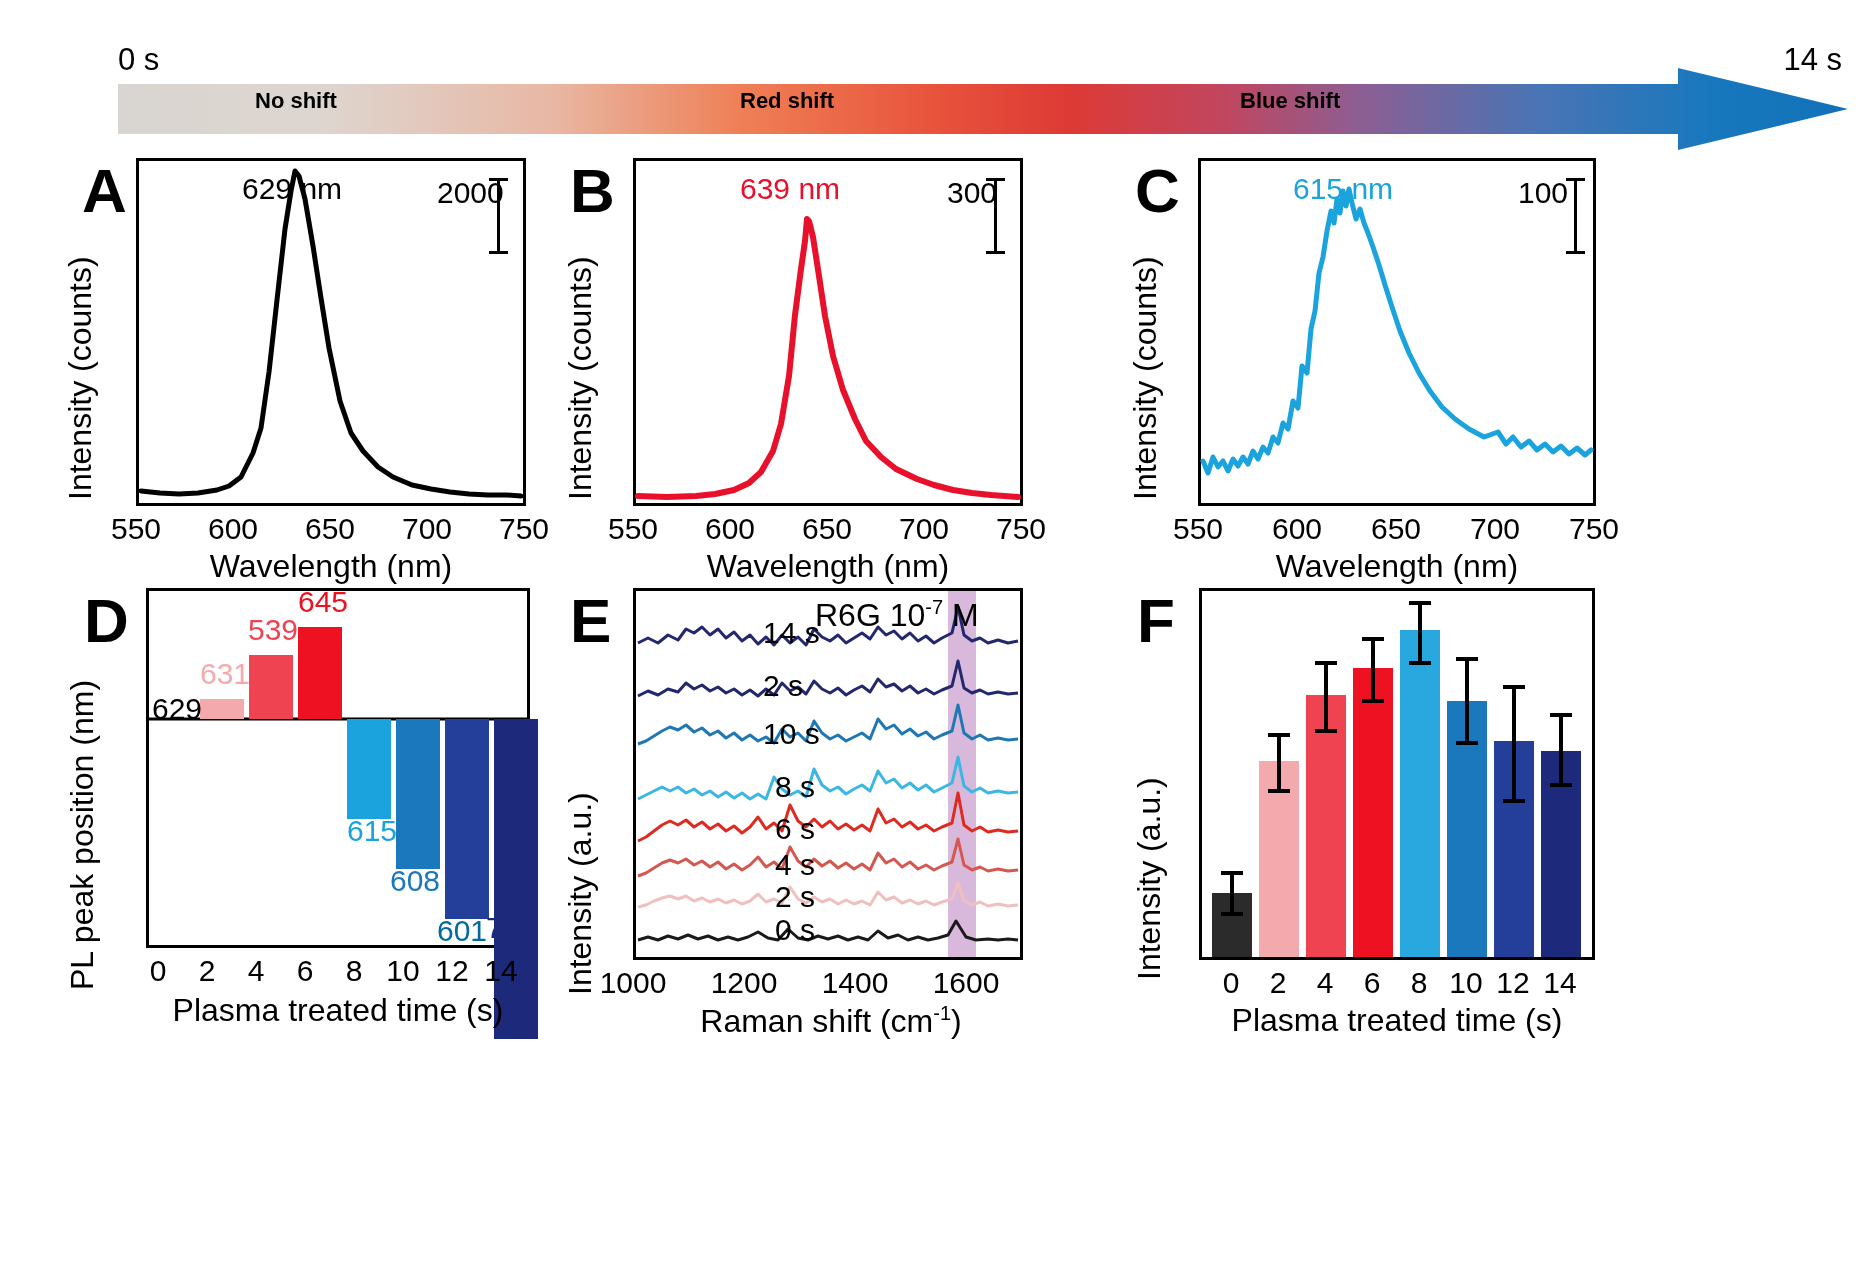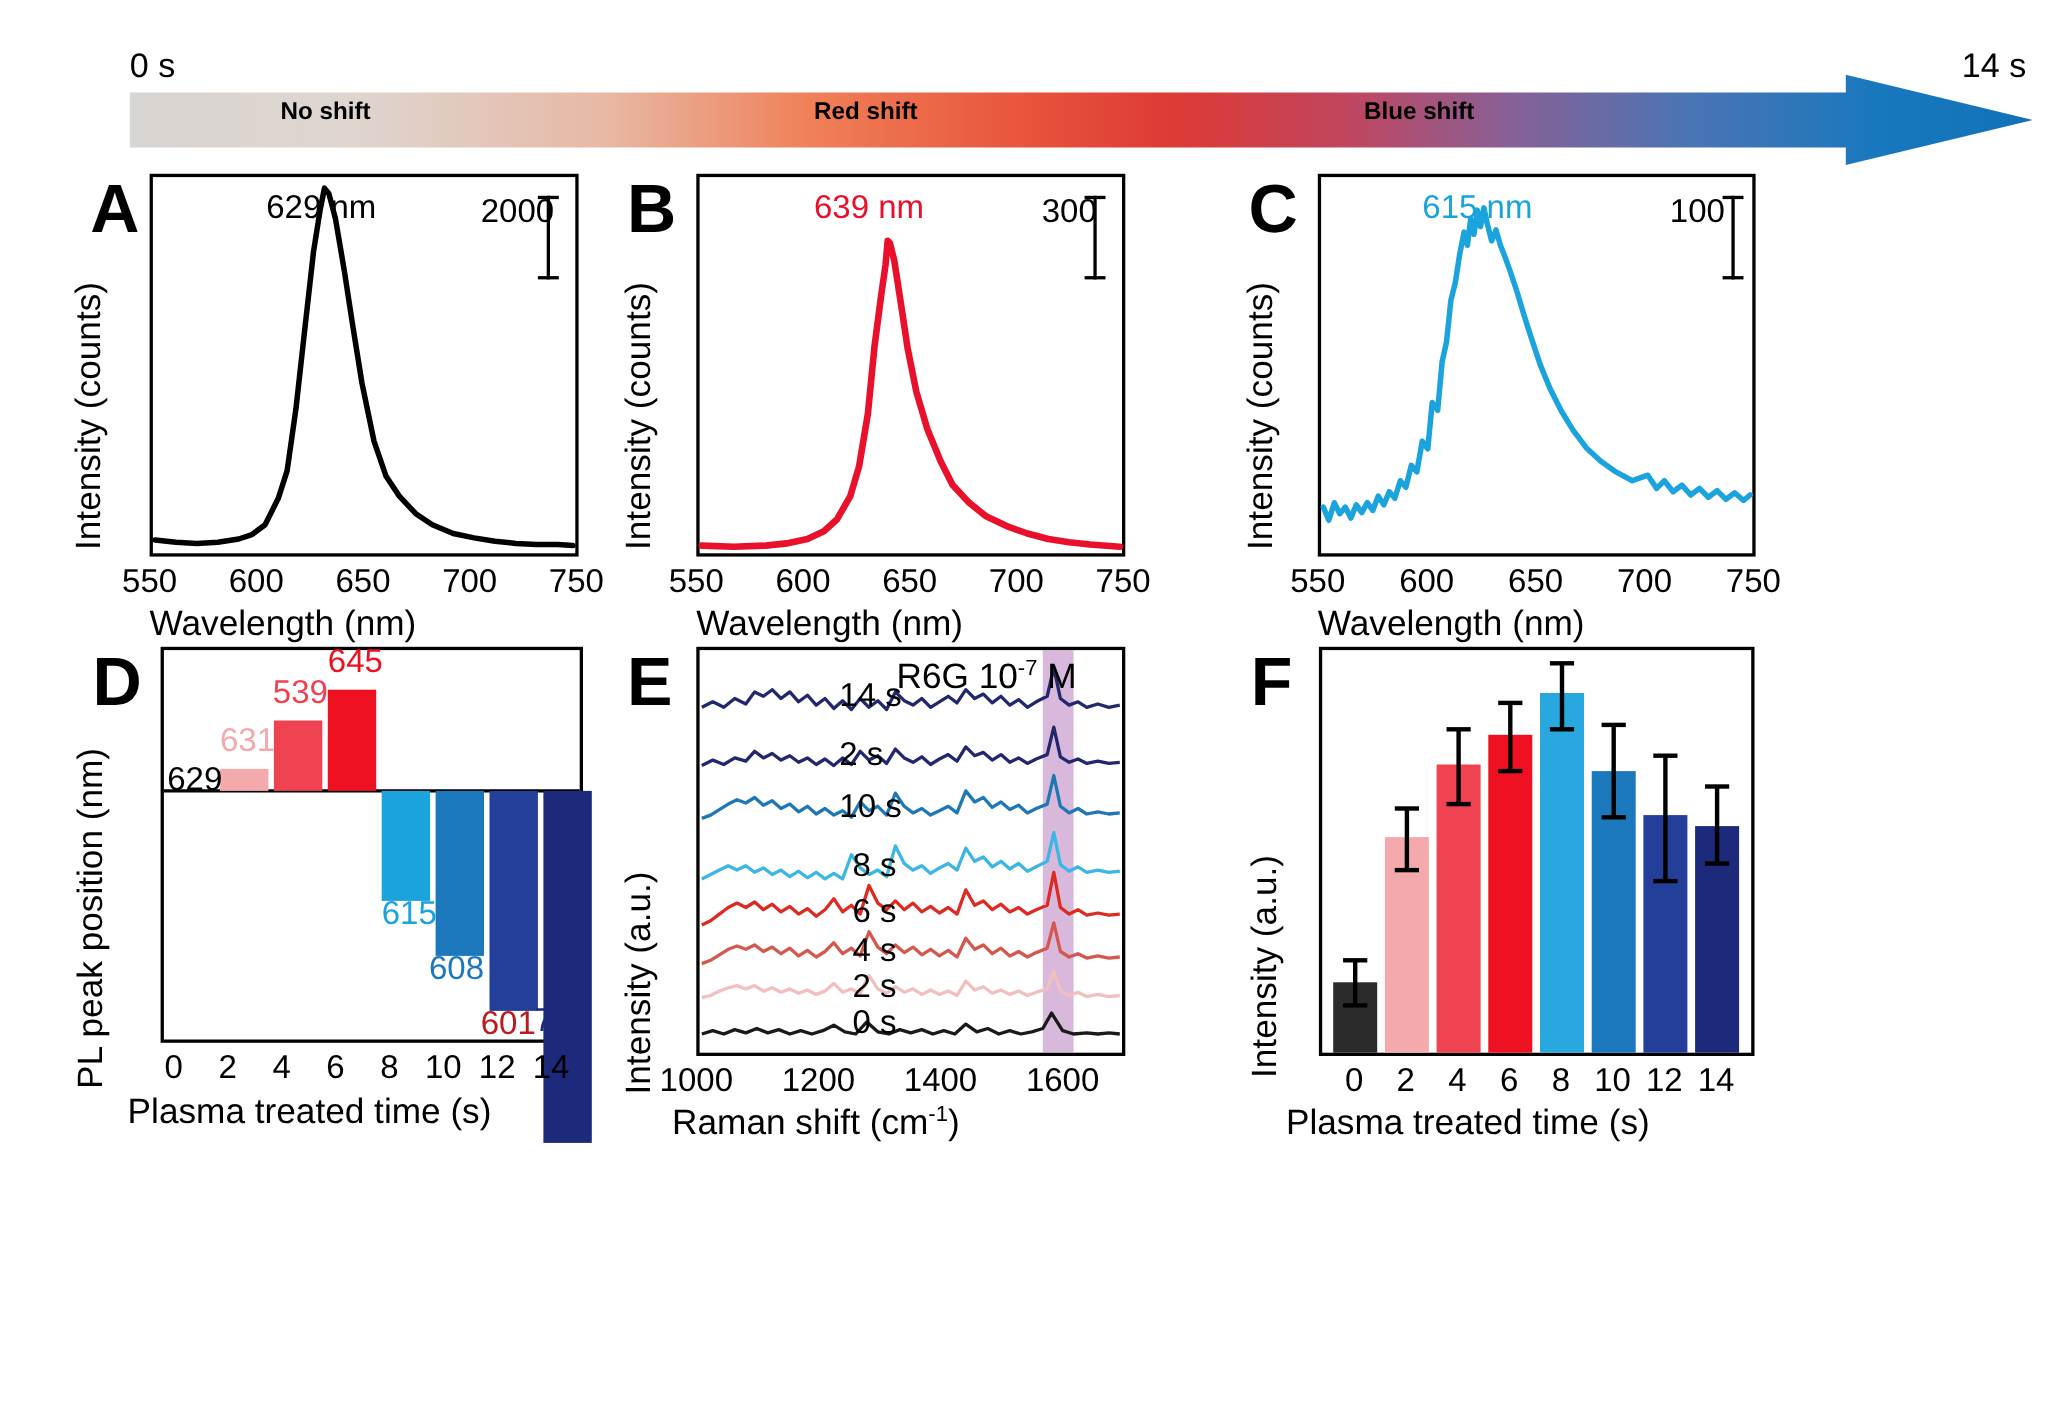--- a/index.html
+++ b/index.html
@@ -15,21 +15,21 @@
   #arrow-wrap{position:absolute;left:118px;top:78px;width:1730px;height:62px;}
   .arrow-svg{display:block;}
   .bandlabel{position:absolute;font-size:22px;font-weight:bold;color:#000;top:88px;}
   #lbl-no{left:255px;}
   #lbl-red{left:740px;}
   #lbl-blue{left:1240px;}
 
   
   .panel{position:absolute;}
   .plabel{position:absolute;font-size:62px;font-weight:bold;line-height:1;}
-  .axlabel{position:absolute;font-size:32px;}
+  .axlabel{position:absolute;font-size:32px;text-align:center;}
   .ylabel{position:absolute;font-size:32px;transform-origin:0 0;
           transform:rotate(-90deg);white-space:nowrap;}
   .frame{position:absolute;border:3px solid #000;background:#fff;box-sizing:border-box;}
   .tick-row{position:absolute;font-size:30px;}
   .tickno{position:absolute;text-align:center;}
   .annot{position:absolute;font-size:30px;white-space:nowrap;}
   svg{overflow:visible;}
 </style>
 </head>
 <body>
@@ -164,21 +164,21 @@
       <rect x="345" y="128" width="44" height="320" fill="#1d2a7c"></rect>
     </svg>
   </div>
 
   <div class="annot" style="left:152px;top:112px;color:#000000;">629</div>
   <div class="annot" style="left:200px;top:77px;color:#f4a9ac;">631</div>
   <div class="annot" style="left:248px;top:33px;color:#ef4352;">539</div>
   <div class="annot" style="left:298px;top:5px;color:#ee1122;">645</div>
   <div class="annot" style="left:347px;top:234px;color:#1ba3dd;">615</div>
   <div class="annot" style="left:390px;top:284px;color:#1b78bd;">608</div>
-  <div class="annot" style="left:437px;top:334px;color:#b91c1c;">601</div>
+  <div class="annot" style="left:437px;top:334px;color:#0369a1;">601</div>
   <div class="annot" style="left:486px;top:331px;color:#1d2a7c;">733</div>
 
   <div class="tick-row" style="left:146px;top:374px;width:384px;">
     <span class="tickno" style="left:-24px;width:72px;">0</span>
     <span class="tickno" style="left:25px;width:72px;">2</span>
     <span class="tickno" style="left:74px;width:72px;">4</span>
     <span class="tickno" style="left:123px;width:72px;">6</span>
     <span class="tickno" style="left:172px;width:72px;">8</span>
     <span class="tickno" style="left:221px;width:72px;">10</span>
     <span class="tickno" style="left:270px;width:72px;">12</span>

